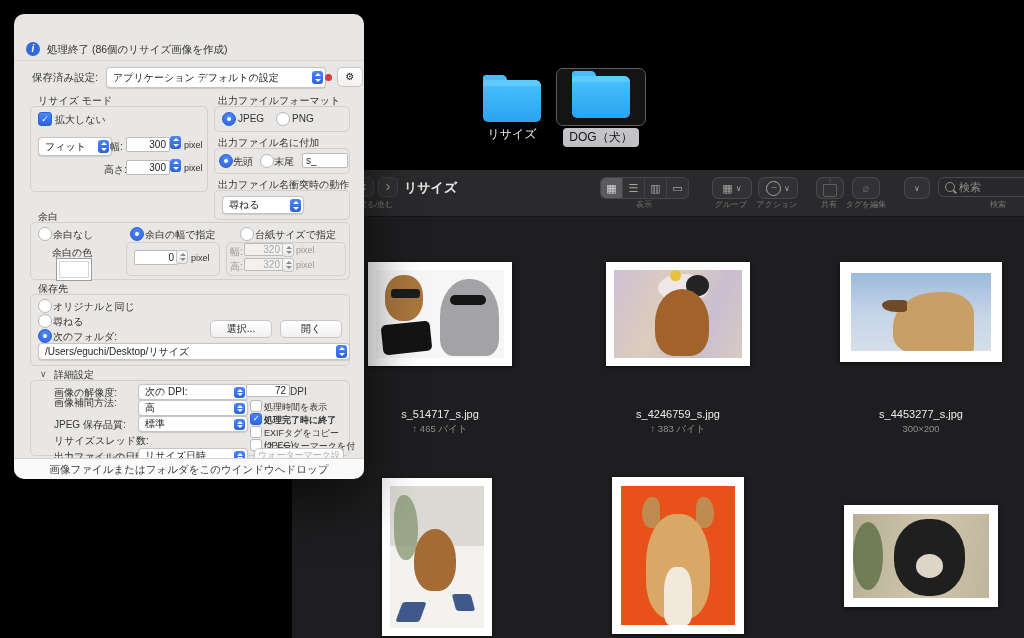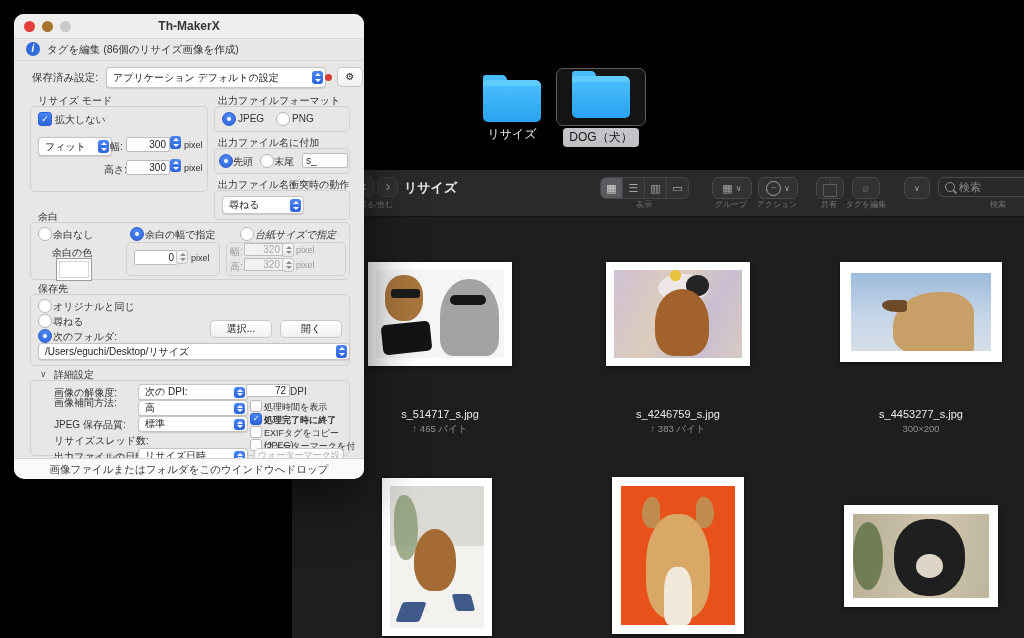--- a/index.html
+++ b/index.html
@@ -252,30 +252,24 @@
   <div class="thumb" style="left:552px;top:335px;width:154px;height:102px;">
     <div class="photo ph6" style="inset:9px;">
       <div class="blob g1"></div>
       <div class="blob a"></div>
       <div class="blob w"></div>
     </div>
   </div>
 </div>
 
 <div class="app">
-  <div class="tbar">
-    <span class="tl" style="left:10px;background:#e23f39;"></span>
-    <span class="tl" style="left:28px;background:#a5742f;"></span>
-    <span class="tl" style="left:46px;background:#c9c9c9;"></span>
-    <span class="wtitle">Th-MakerX</span>
-  </div>
 
   <div class="statusrow">
     <span class="infoic">i</span>
-    <span class="stext">タグを編集 (86個のリサイズ画像を作成)</span>
+    <span class="stext">処理終了 (86個のリサイズ画像を作成)</span>
   </div>
 
   <span class="lbl" style="left:18px;top:57px;text-align:center;">保存済み設定:</span>
   <div class="pp" style="left:92px;top:53px;width:210px;height:19px;">
     <span class="t">アプリケーション デフォルトの設定</span>
     <span class="car"></span>
   </div>
   <span class="dot" style="left:311px;top:60px;"></span>
   <div class="wbtn" style="left:323px;top:53px;width:24px;height:18px;line-height:17px;">
     <span>⚙</span>
@@ -320,21 +314,21 @@
     <span class="car"></span>
   </div>
 
   <span class="lbl s" style="left:24px;top:196px;">余白</span>
   <div class="gbox" style="left:16px;top:208px;width:318px;height:56px;"></div>
   <span class="rb" style="left:24px;top:213px;"></span>
   <span class="lbl s" style="left:39px;top:214px;">余白なし</span>
   <span class="rb on" style="left:116px;top:213px;"></span>
   <span class="lbl s" style="left:131px;top:214px;">余白の幅で指定</span>
   <span class="rb" style="left:226px;top:213px;"></span>
-  <span class="lbl s" style="left:241px;top:214px;font-style:italic;">台紙サイズで指定</span>
+  <span class="lbl s" style="left:241px;top:214px;">台紙サイズで指定</span>
   <span class="lbl s" style="left:38px;top:232px;">余白の色</span>
   <div class="well" style="left:42px;top:244px;">
       <div class="in"></div>
     </div>
   <div class="gbox" style="left:112px;top:228px;width:92px;height:32px;"></div>
   <input class="ni" style="left: 120px; top: 236px; width: 36px; height: 13px;" readonly="" value="0">
   <span class="car solo gray" style="left:162px;top:236px;"></span>
   <span class="lbl s" style="left:177px;top:239px;font-size:9px;">pixel</span>
   <div class="gbox" style="left:212px;top:228px;width:118px;height:32px;"></div>
   <span class="lbl s dim" style="left:216px;top:231px;">幅:</span>

